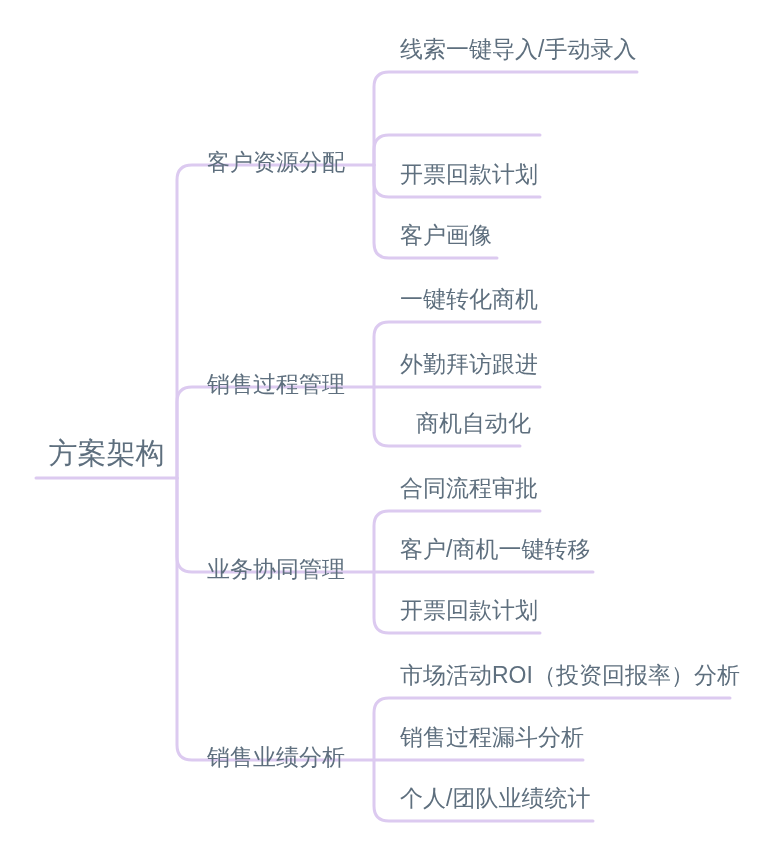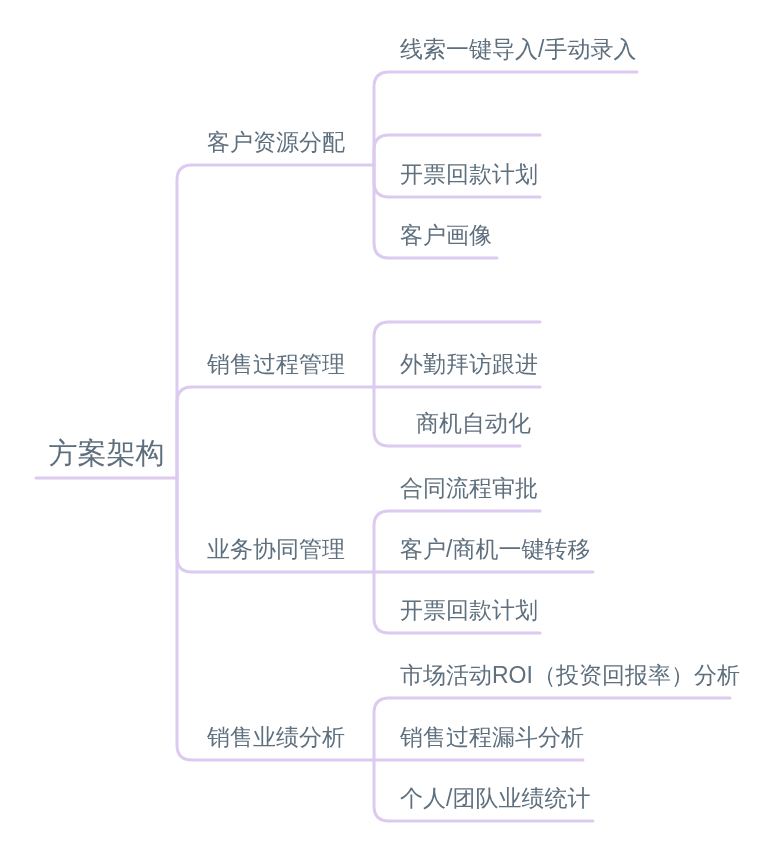--- a/index.html
+++ b/index.html
@@ -39,20 +39,21 @@
   .root-label {
     left: 36px;
     top: 434px;
     width: 141px;
     text-align: center;
     font-size: 29px;
   }
   .branch-label {
     left: 207px;
     font-size: 23px;
+    margin-top: 20px;
   }
   .leaf-label {
     left: 400px;
     font-size: 23px;
   }
 </style>
 </head>
 <body>
 
 <div class="canvas" style="background: rgb(255, 255, 255);">
@@ -88,20 +89,21 @@
 
   <div class="node-label branch-label" style="top: 123px; color: rgb(94, 111, 126);">客户资源分配</div>
   <div class="node-label branch-label" style="top: 345px; color: rgb(94, 111, 126);">销售过程管理</div>
   <div class="node-label branch-label" style="top: 530px; color: rgb(94, 111, 126);">业务协同管理</div>
   <div class="node-label branch-label" style="top: 718px; color: rgb(94, 111, 126);">销售业绩分析</div>
 
   <div class="node-label leaf-label" style="top: 30px; color: rgb(94, 111, 126);">线索一键导入/手动录入</div>
   <div class="node-label leaf-label" style="top: 155px; color: rgb(94, 111, 126);">开票回款计划</div>
   <div class="node-label leaf-label" style="top: 216px; color: rgb(94, 111, 126);">客户画像</div>
 
+  <div class="node-label leaf-label" style="top: 280px; color: rgb(94, 111, 126);">一键转化商机</div>
   <div class="node-label leaf-label" style="top: 345px; color: rgb(94, 111, 126);">外勤拜访跟进</div>
   <div class="node-label leaf-label" style="top: 404px; color: rgb(94, 111, 126); margin-left: 16px;">商机自动化</div>
 
   <div class="node-label leaf-label" style="top: 469px; color: rgb(94, 111, 126);">合同流程审批</div>
   <div class="node-label leaf-label" style="top: 530px; color: rgb(94, 111, 126);">客户/商机一键转移</div>
   <div class="node-label leaf-label" style="top: 591px; color: rgb(94, 111, 126);">开票回款计划</div>
 
   <div class="node-label leaf-label" style="top: 656px; color: rgb(94, 111, 126);">市场活动ROI（投资回报率）分析</div>
   <div class="node-label leaf-label" style="top: 718px; color: rgb(94, 111, 126);">销售过程漏斗分析</div>
   <div class="node-label leaf-label" style="top: 779px; color: rgb(94, 111, 126);">个人/团队业绩统计</div>

